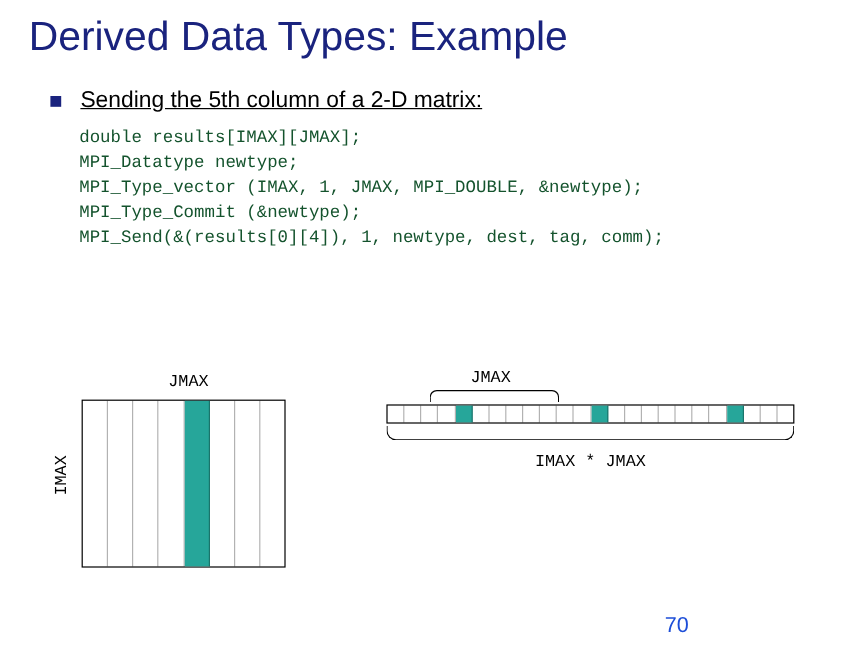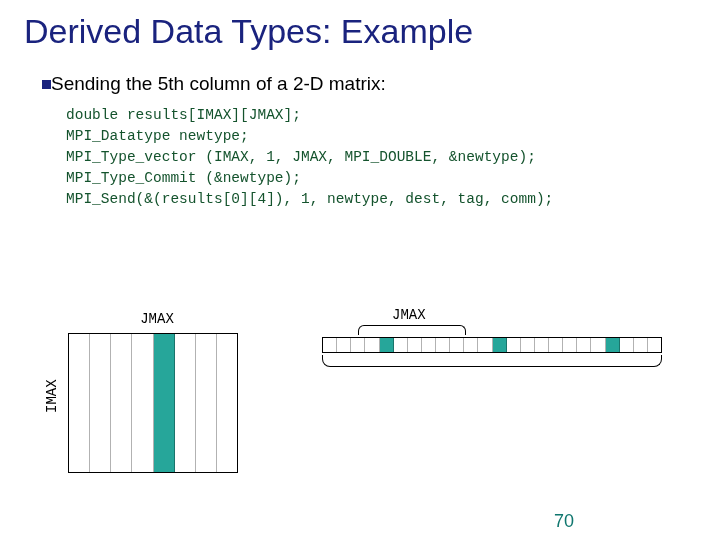--- a/index.html
+++ b/index.html
@@ -19,23 +19,24 @@
   .title {
     font-size: 34px;
     color: #1a237e;
     text-align: left;
     margin: 4px 0 22px 0;
     font-weight: 400;
   }
   .bullet-row {
     display: flex;
     align-items: flex-start;
-    gap: 0;
+    gap: 16px;
     margin-left: 18px;
     margin-bottom: 10px;
+    text-decoration: underline;
   }
   .bullet {
     width: 9px; height: 9px;
     background: #1a237e;
     margin-top: 7px;
     flex: 0 0 auto;
   }
   .bullet-text {
     font-size: 19px;
     color: #000;
@@ -151,21 +152,21 @@
     font-size: 14px;
     text-align: center;
     width: 340px;
     margin-top: 2px;
   }
   .pagenum {
     position: absolute;
     right: 18px;
     bottom: 8px;
     font-size: 18px;
-    color: #0f766e;
+    color: #1d4ed8;
   }
 </style>
 </head>
 <body>
 
 <div class="slide">
 
   <div class="title">Derived Data Types: Example</div>
 
   <div class="bullet-row">
@@ -225,18 +226,19 @@
           <div class="scell"></div>
           <div class="scell"></div>
           <div class="scell hi"></div>
           <div class="scell"></div>
           <div class="scell"></div>
           <div class="scell"></div>
         </div>
       <div class="brace-big-wrap">
         <div class="brace-big"></div>
       </div>
+      <div class="strip-bottom-label">IMAX * JMAX</div>
     </div>
 
   </div>
 
   <div class="pagenum">70</div>
 </div>
 
 </body></html>

